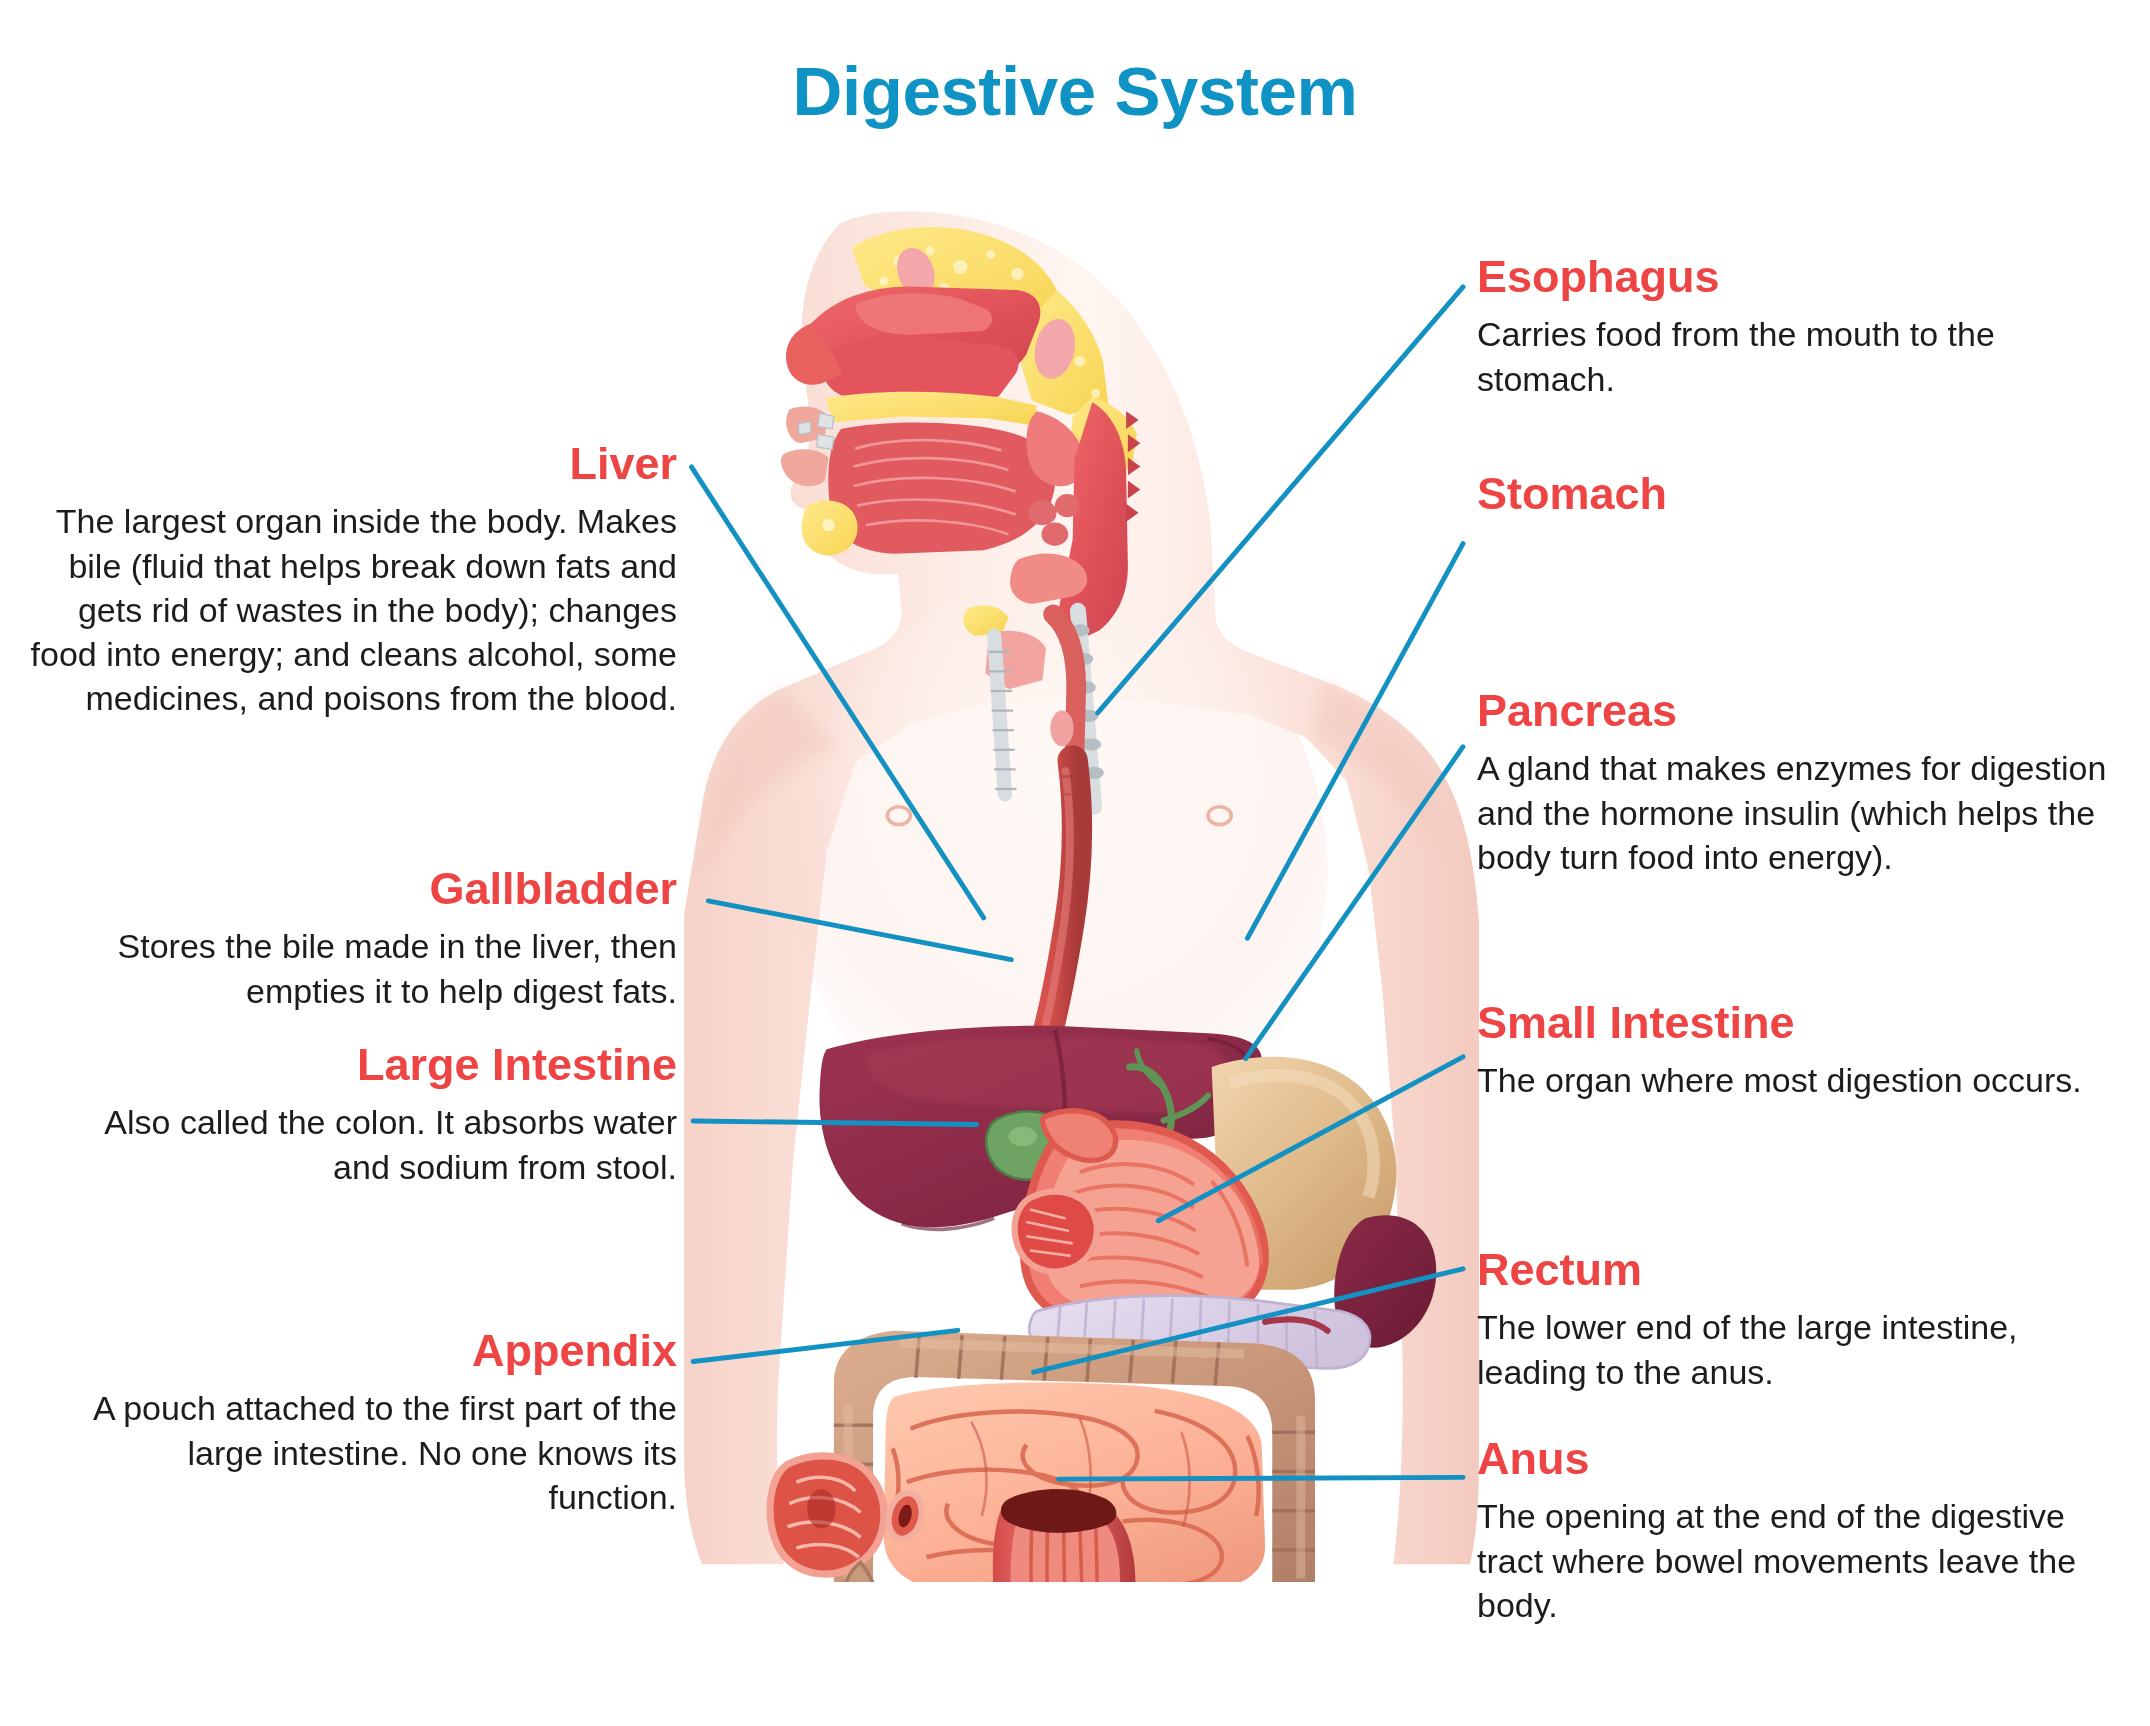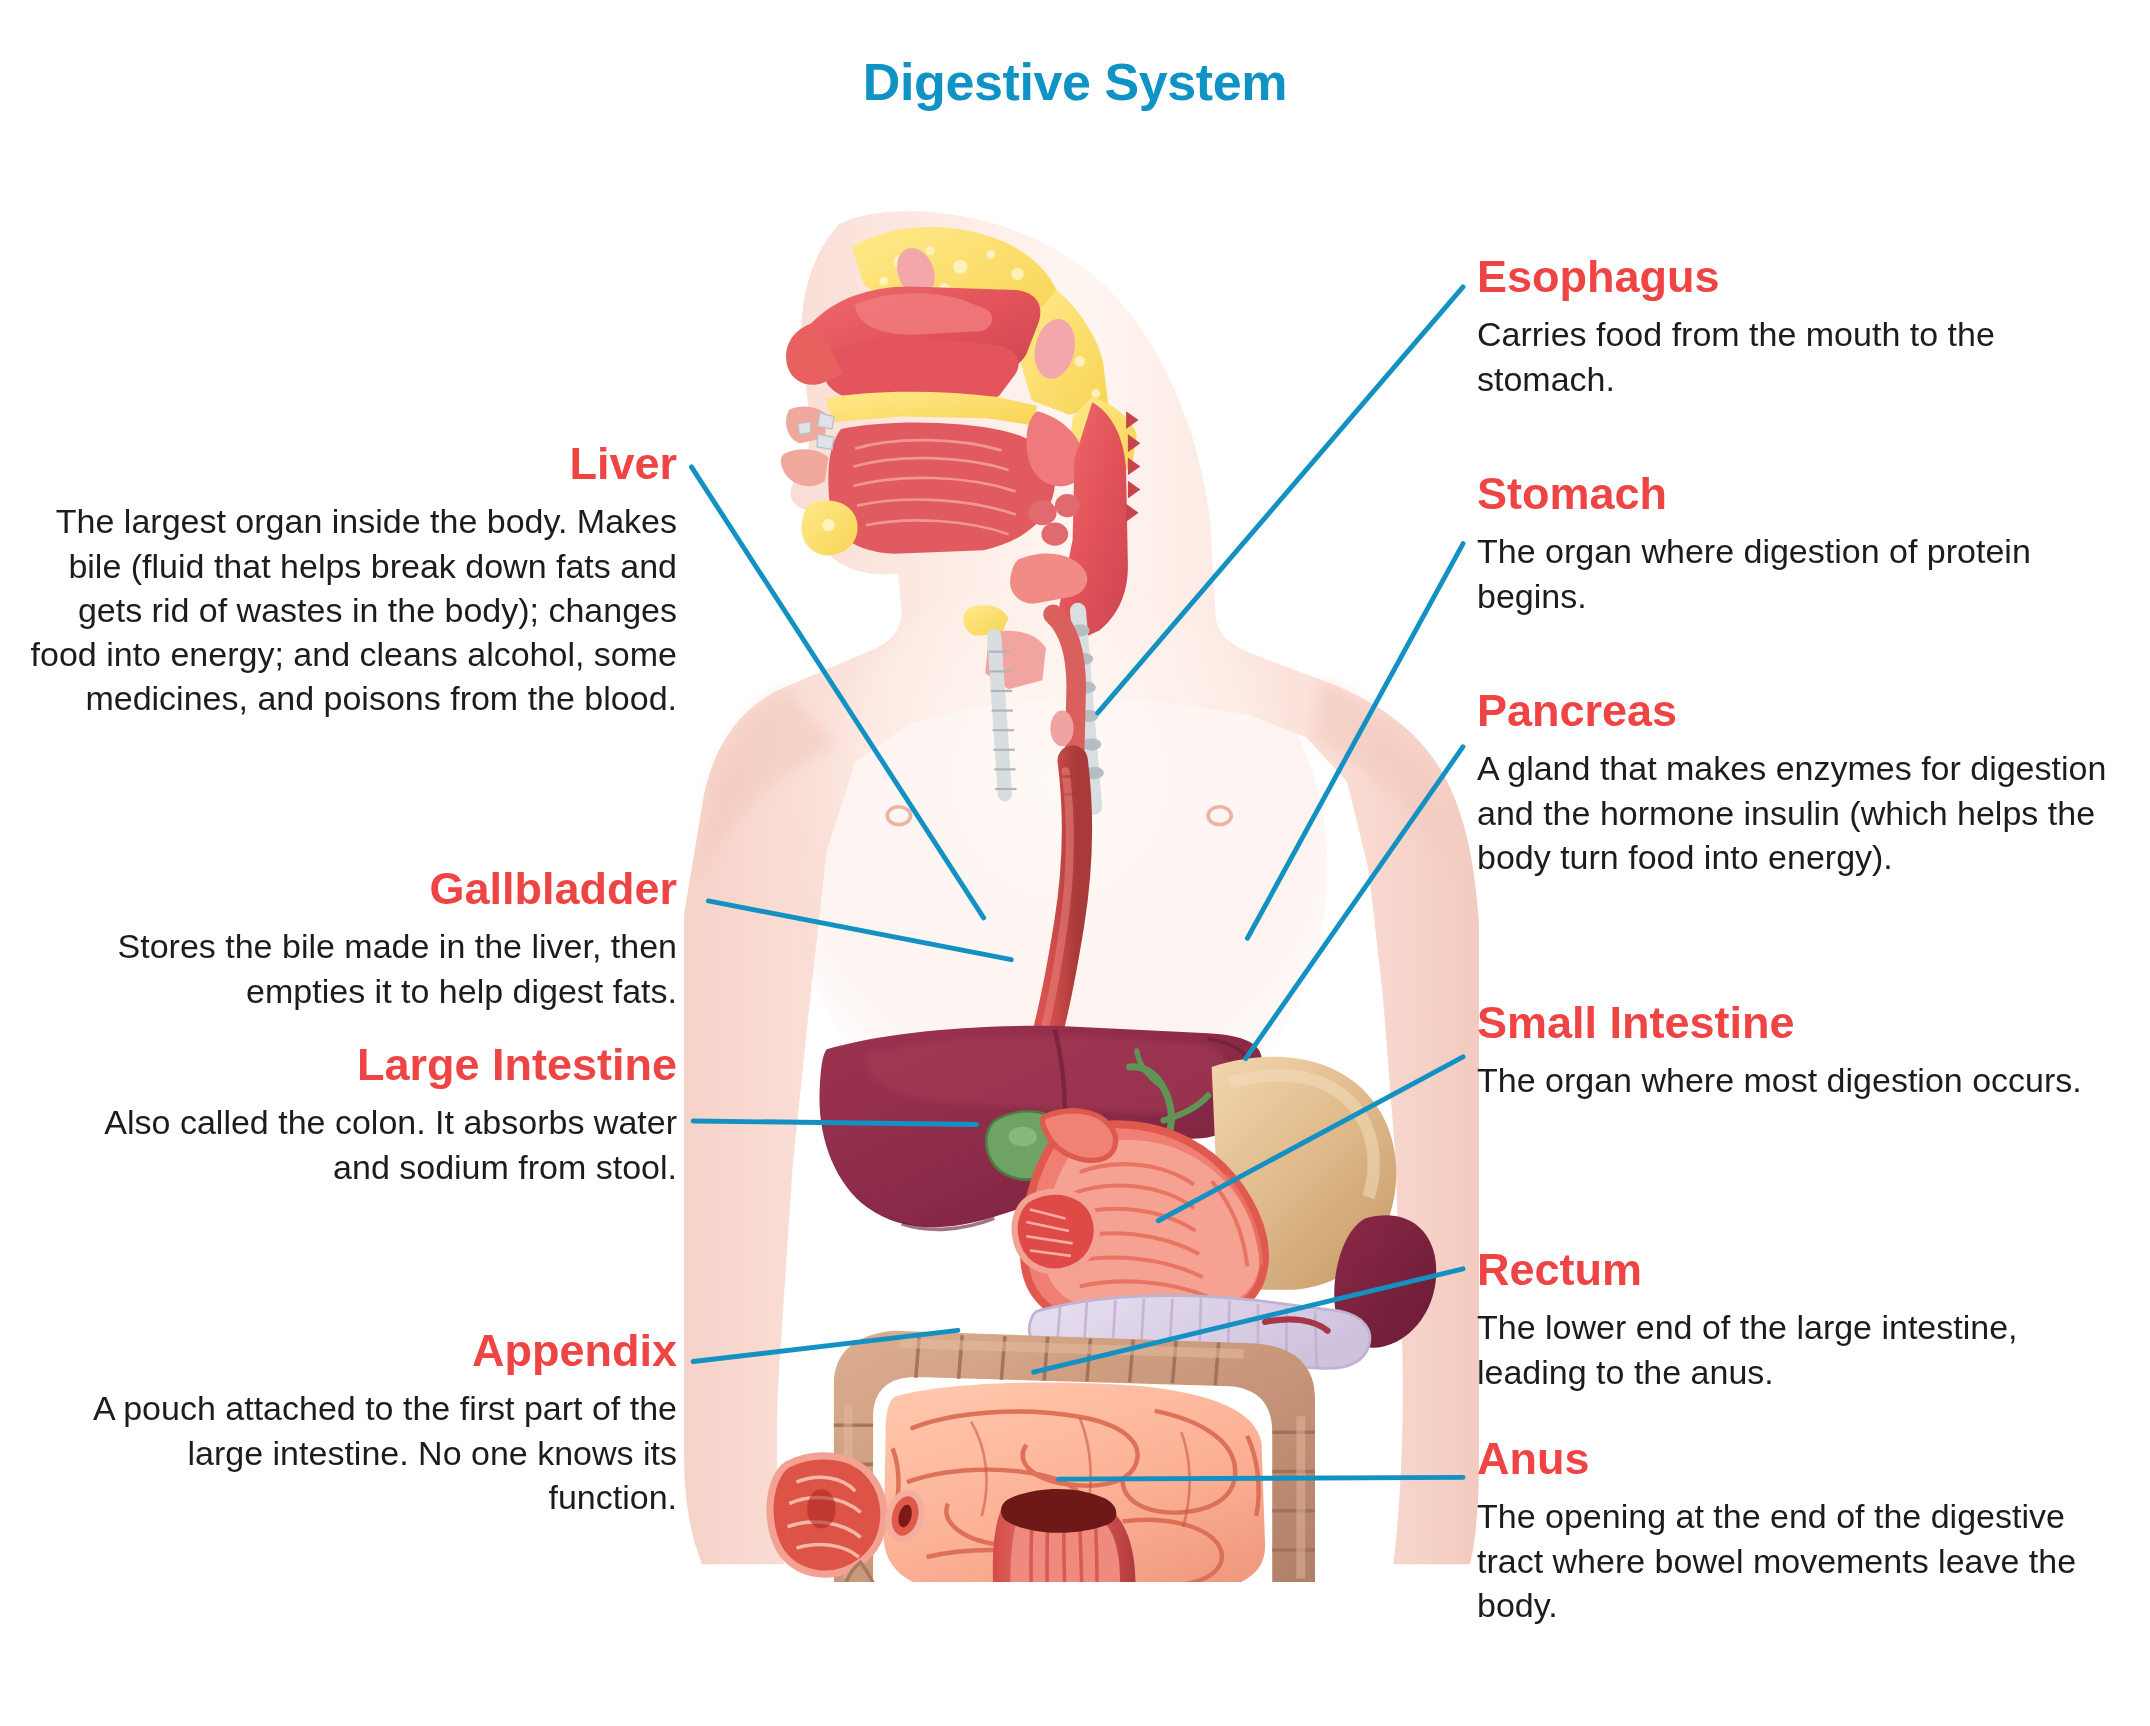--- a/index.html
+++ b/index.html
@@ -8,21 +8,21 @@
     width:2150px; height:1726px;
     position:relative; overflow:hidden;
     font-family:"Liberation Sans","DejaVu Sans",sans-serif;
     color:#1c1c1c;
   }
 
   
   #page-title{
     position:absolute; left:0; top:52px; width:2150px;
     text-align:center;
-    font-size:52px; font-weight:bold; letter-spacing:-0.4px;
+    font-size:69px; font-weight:bold; letter-spacing:-0.4px;
     color:#0f93c4;
   }
 
   
   .block{ position:absolute; }
   .block .hd{
     font-size:45px; font-weight:bold; color:#ef4444;
     line-height:1.04; white-space:nowrap;
   }
   .block .bd{
@@ -519,21 +519,20 @@
   <div class="bd">A pouch attached to the first part of the large intestine. No one knows its function.</div>
 </div>
 
 <div class="block right" style="left:1477px; top:254px; width:651px;">
   <div class="hd">Esophagus</div>
   <div class="bd">Carries food from the mouth to the stomach.</div>
 </div>
 
 <div class="block right" style="left:1477px; top:471px; width:651px;">
   <div class="hd">Stomach</div>
-  <div class="bd">The organ where digestion of protein begins.</div>
 </div>
 
 <div class="block right" style="left:1477px; top:688px; width:659px;">
   <div class="hd">Pancreas</div>
   <div class="bd">A gland that makes enzymes for digestion and the hormone insulin (which helps the body turn food into energy).</div>
 </div>
 
 <div class="block right" style="left:1477px; top:1000px; width:659px;">
   <div class="hd">Small Intestine</div>
   <div class="bd">The organ where most digestion occurs.</div>

